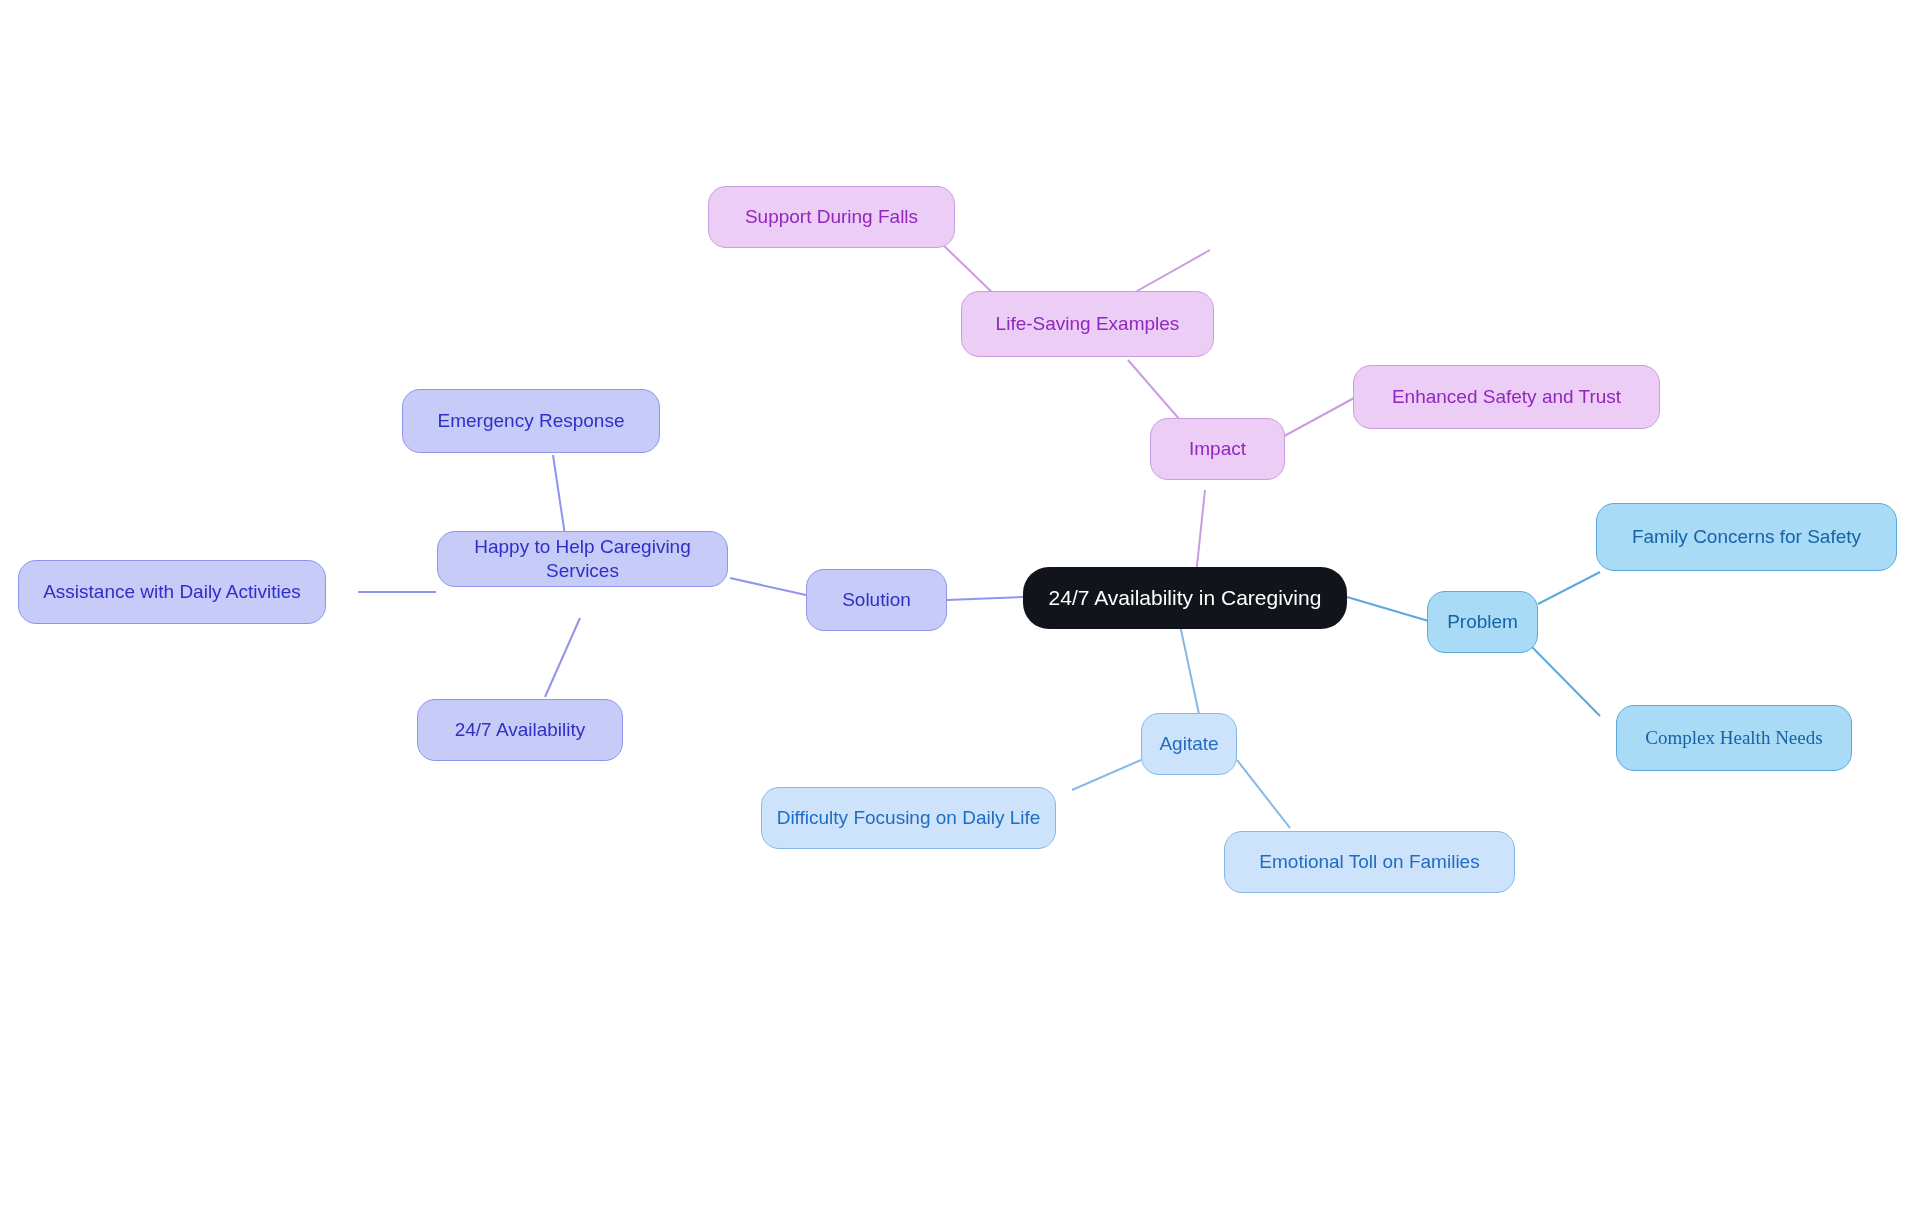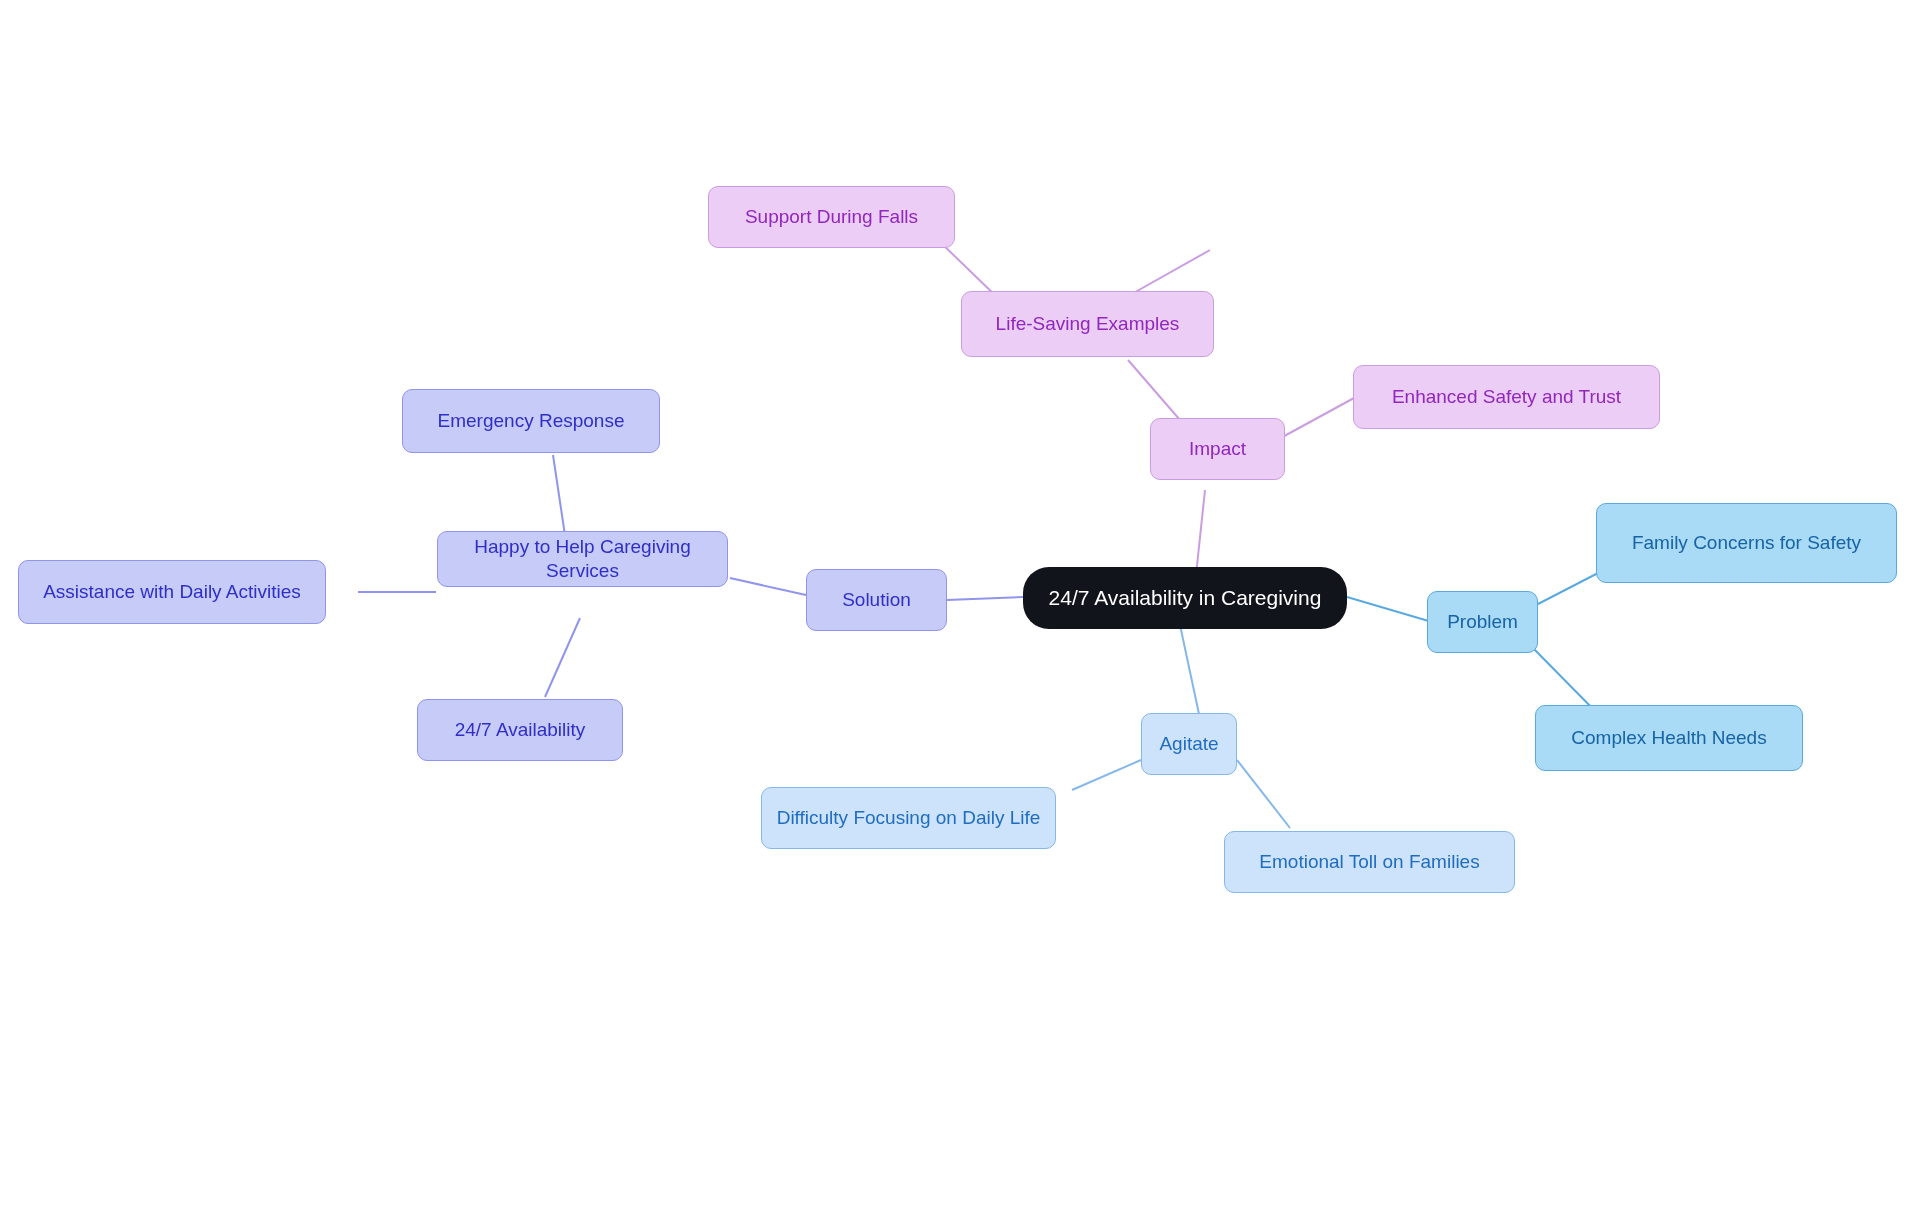--- a/index.html
+++ b/index.html
@@ -28,21 +28,21 @@
     height: 1215px;
     pointer-events: none;
   }
   .node {
     position: absolute;
     box-sizing: border-box;
     display: flex;
     align-items: center;
     justify-content: center;
     text-align: center;
-    border-radius: 10px;
+    border-radius: 18px;
     border-width: 1.5px;
     border-style: solid;
     line-height: 1.25;
     padding: 4px 14px;
     white-space: pre-line;
   }
   .node.root {
     border-radius: 26px;
     border-width: 0;
   }
@@ -100,23 +100,23 @@
 
     <path d="M436 592 L358 592" stroke="#9094ec" stroke-width="2" fill="none"></path>
 
     <path d="M580 618 L545 697" stroke="#9094ec" stroke-width="2" fill="none"></path>
   </svg>
 
   <div class="node root pal-root" style="left:1023px; top:567px; width:324px; height:62px; font-size:21px;">24/7 Availability in Caregiving</div>
 
   <div class="node pal-blue" style="left:1427px; top:591px; width:111px; height:62px; font-size:19px;">Problem</div>
 
-  <div class="node pal-blue" style="left:1596px; top:503px; width:301px; height:80px; font-size:19px;">Family Concerns for Safety</div>
+  <div class="node pal-blue" style="left:1596px; top:503px; width:301px; height:68px; font-size:19px;">Family Concerns for Safety</div>
 
-  <div class="node pal-blue" style="left:1535px; top:705px; width:268px; height:66px; font-size:19px;">Complex Health Needs</div>
+  <div class="node pal-blue" style="left:1616px; top:705px; width:236px; height:66px; font-size:19px;font-family:Liberation Serif, serif;">Complex Health Needs</div>
 
   <div class="node pal-lblue" style="left:1141px; top:713px; width:96px; height:62px; font-size:19px;">Agitate</div>
 
   <div class="node pal-lblue" style="left:761px; top:787px; width:295px; height:62px; font-size:19px;">Difficulty Focusing on Daily Life</div>
 
   <div class="node pal-lblue" style="left:1224px; top:831px; width:291px; height:62px; font-size:19px;">Emotional Toll on Families</div>
 
   <div class="node pal-peri" style="left:806px; top:569px; width:141px; height:62px; font-size:19px;">Solution</div>
 
   <div class="node pal-peri" style="left:437px; top:531px; width:291px; height:56px; font-size:19px;">Happy to Help Caregiving

